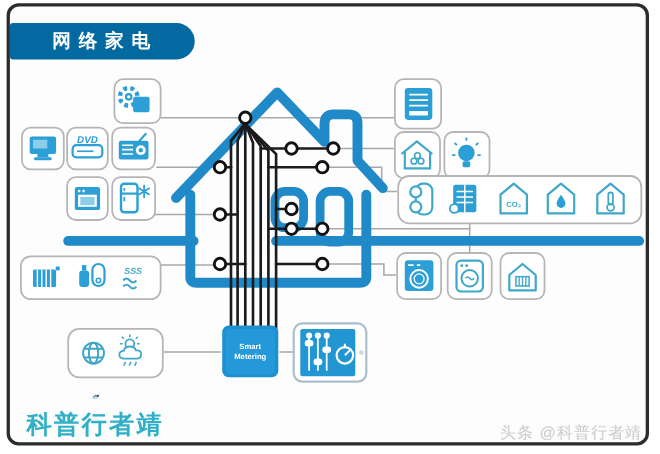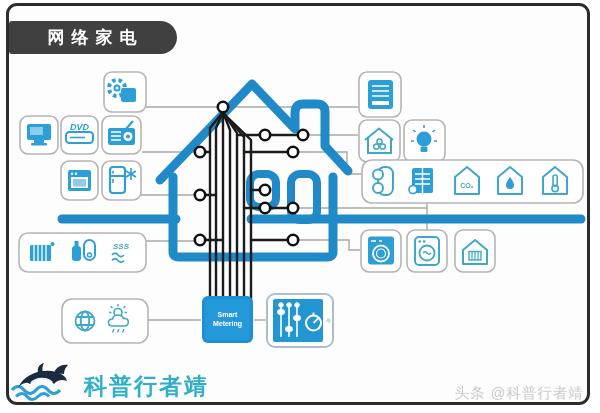--- a/index.html
+++ b/index.html
@@ -2,24 +2,24 @@
 <html><head>
 <meta charset="utf-8">
 <style>
   html,body{margin:0;padding:0;background:#fff;}
   .page{position:relative;width:600px;height:413px;background:#fff;overflow:hidden;
         font-family:"Liberation Sans",sans-serif;}
   .frame{position:absolute;left:6px;top:3px;width:584px;height:402px;
          border:3px solid #2c2c2c;border-radius:11px;background:#fdfdfd;box-sizing:border-box;}
   .scene{position:absolute;left:0;top:0;}
   .banner{position:absolute;left:9px;top:21px;width:168px;height:33px;
-          background:#404040;border-radius:3px 17px 17px 3px;
+          background:#0369a1;border-radius:3px 17px 17px 3px;
           display:flex;align-items:center;justify-content:center;
           color:#fff;font-weight:bold;font-size:17px;letter-spacing:7px;padding-left:5px;box-sizing:border-box;}
-  .logo{position:absolute;left:4px;top:358px;height:44px;display:flex;align-items:flex-end;gap:8px;}
+  .logo{position:absolute;left:24px;top:358px;height:44px;display:flex;align-items:center;gap:8px;flex-direction:column;}
   .logo-text{font-size:23px;font-weight:bold;color:#2FB0C7;letter-spacing:2px;}
   .watermark{position:absolute;right:16px;top:384px;color:#c9ccce;font-weight:normal;
              font-size:14.5px;letter-spacing:1px;
              text-shadow:1px 1px 0 #ffffff,-1px -1px 0 #f2f2f2;}
   svg text{font-family:"Liberation Sans",sans-serif;}
 </style>
 </head>
 <body>
 
 <div class="page">

